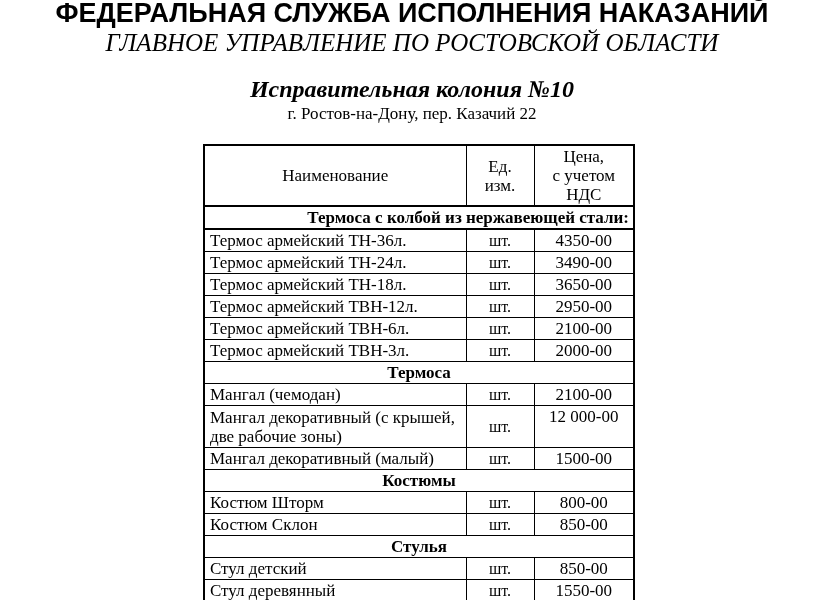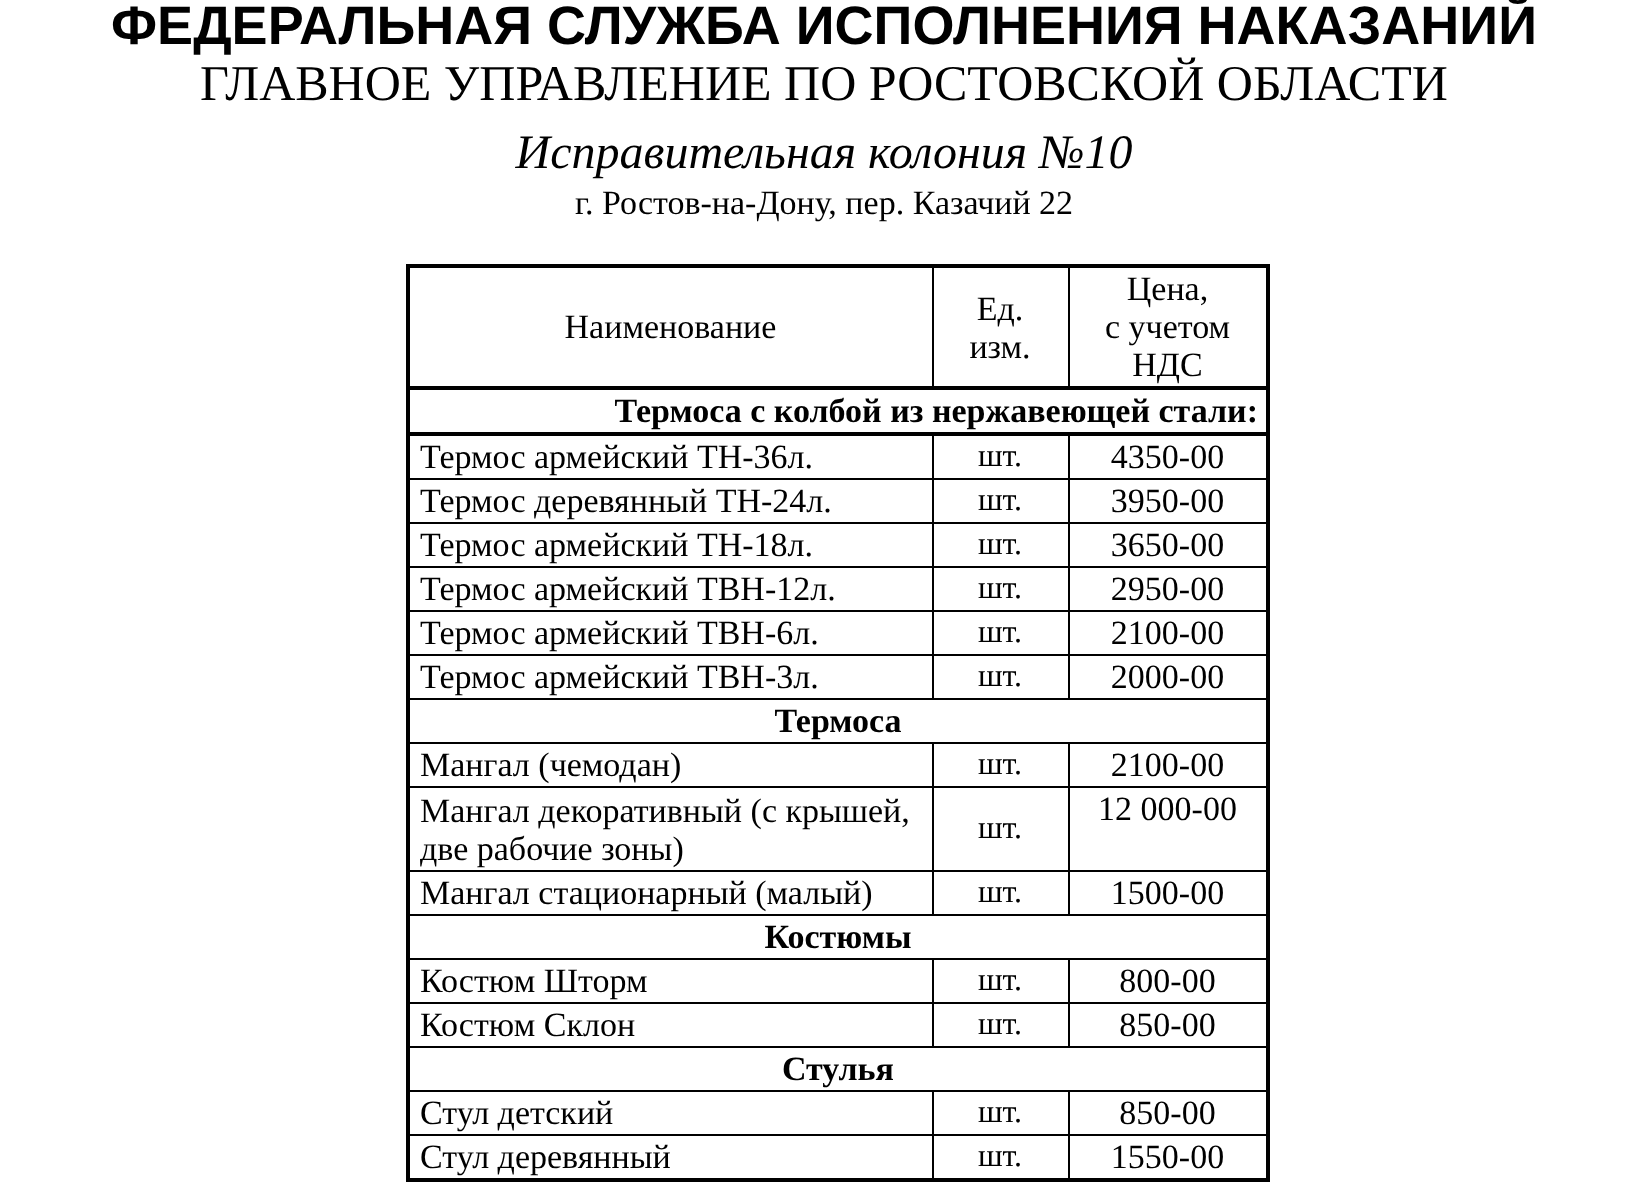--- a/index.html
+++ b/index.html
@@ -29,27 +29,28 @@
     font-size: 27px;
     line-height: 27px;
     margin: 0;
     white-space: nowrap;
   }
   .title-dept {
     font-size: 25px;
     line-height: 27px;
     margin-top: 2px;
     white-space: nowrap;
+    font-style: italic;
   }
   .title-facility {
-    font-weight: normal;
+    font-weight: bold;
     font-style: italic;
     font-size: 24px;
     line-height: 26px;
-    margin-top: 8px;
+    margin-top: 20px;
   }
   .address-line {
     font-size: 17px;
     line-height: 20px;
     margin-top: 2px;
   }
   .notice {
     font-size: 17px;
     line-height: 19px;
     margin-top: 14px;
@@ -143,23 +144,23 @@
     <tbody>
         <tr class="section-row section-row-left">
           <td colspan="3">Термоса с колбой из нержавеющей стали:</td>
         </tr>
         <tr class="item-row">
           <td class="name">Термос армейский ТН-36л.</td>
           <td class="unit">шт.</td>
           <td class="price">4350-00</td>
         </tr>
         <tr class="item-row">
-          <td class="name">Термос деревянный ТН-24л.</td>
-          <td class="unit">шт.</td>
-          <td class="price">3950-00</td>
+          <td class="name">Термос армейский ТН-24л.</td>
+          <td class="unit">шт.</td>
+          <td class="price">3490-00</td>
         </tr>
         <tr class="item-row">
           <td class="name">Термос армейский ТН-18л.</td>
           <td class="unit">шт.</td>
           <td class="price">3650-00</td>
         </tr>
         <tr class="item-row">
           <td class="name">Термос армейский ТВН-12л.</td>
           <td class="unit">шт.</td>
           <td class="price">2950-00</td>
@@ -181,21 +182,21 @@
           <td class="name">Мангал (чемодан)</td>
           <td class="unit">шт.</td>
           <td class="price">2100-00</td>
         </tr>
         <tr class="item-row tall-row">
           <td class="name">Мангал декоративный (с крышей, две рабочие зоны)</td>
           <td class="unit">шт.</td>
           <td class="price vtop">12 000-00</td>
         </tr>
         <tr class="item-row">
-          <td class="name">Мангал стационарный (малый)</td>
+          <td class="name">Мангал декоративный (малый)</td>
           <td class="unit">шт.</td>
           <td class="price">1500-00</td>
         </tr>
         <tr class="section-row">
           <td colspan="3">Костюмы</td>
         </tr>
         <tr class="item-row">
           <td class="name">Костюм Шторм</td>
           <td class="unit">шт.</td>
           <td class="price">800-00</td>

